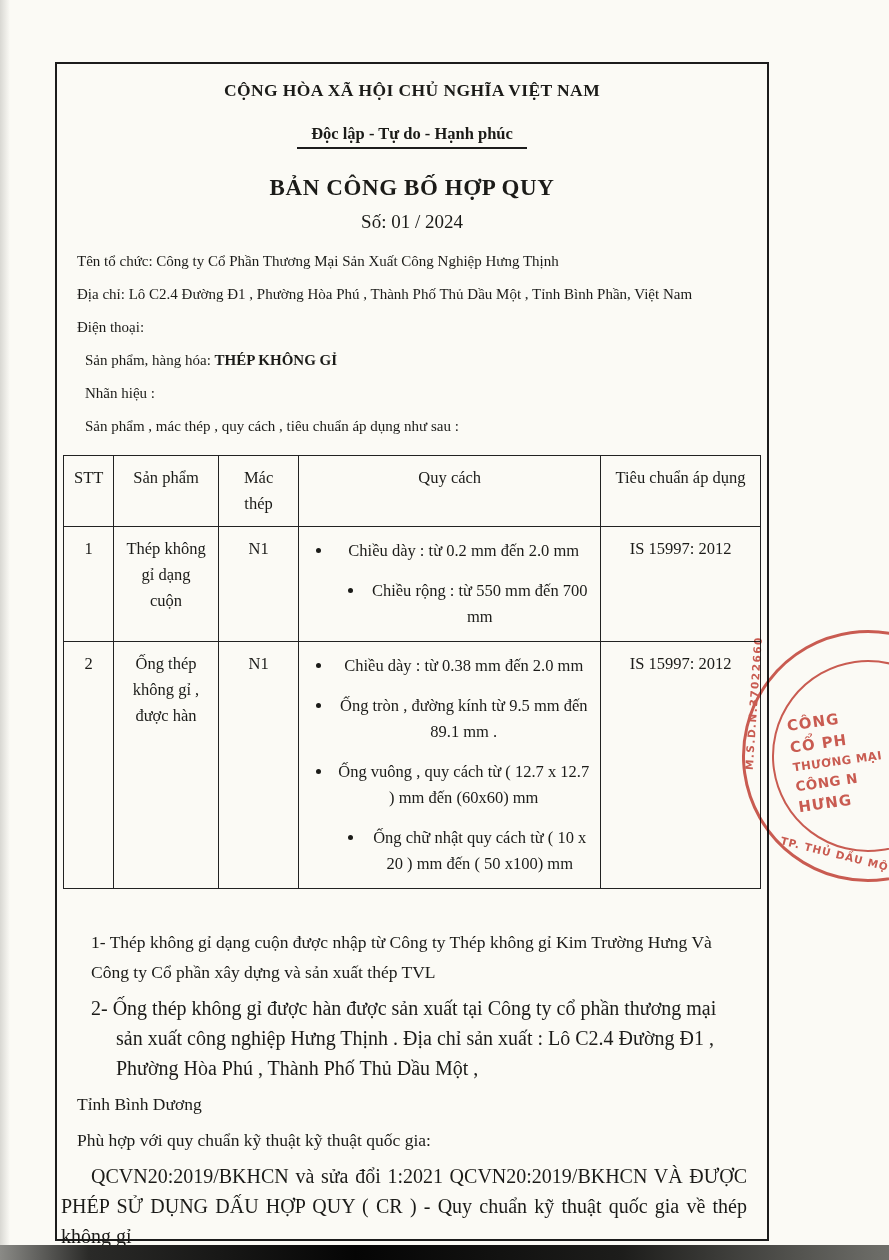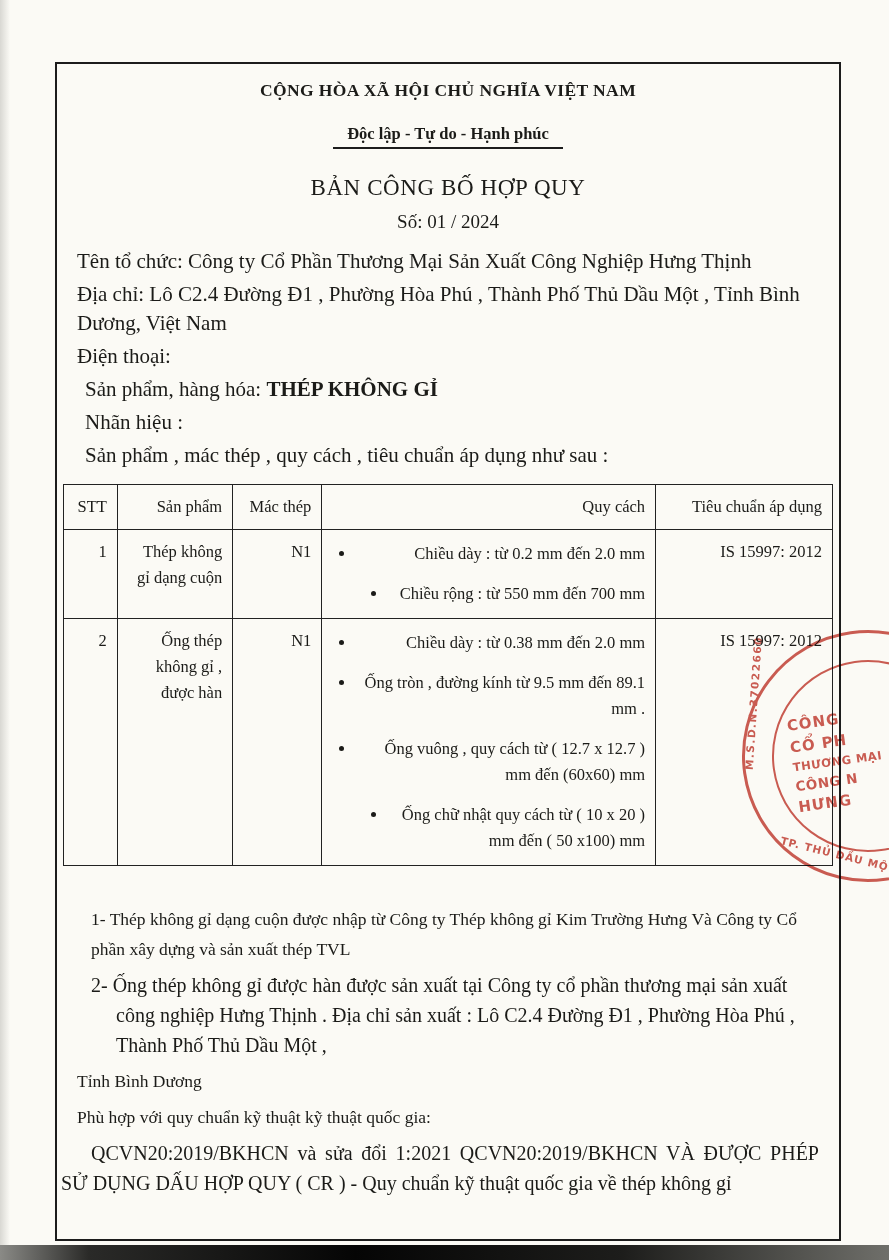--- a/index.html
+++ b/index.html
@@ -7,57 +7,57 @@
     width:889px;height:1260px;
     position:relative;
     overflow:hidden;
     background:#fbfaf5;
     font-family:"Liberation Serif","DejaVu Serif",serif;
     color:#1b1b18;
   }
   .frame{
     position:absolute;
     left:55px;top:62px;
-    width:786px;height:1179px;
+    width:714px;height:1179px;
     border:2px solid #1c1c1c;
     box-sizing:border-box;
     padding:16px 20px 4px 20px;
     background:transparent;
   }
   .nat-header{text-align:center;margin-bottom:26px;}
   .nat-line1{font-weight:bold;font-size:17.5px;letter-spacing:.4px;}
   .nat-line2{
     display:inline-block;
     font-weight:bold;font-size:16.5px;
     border-bottom:2px solid #1c1c1c;
     padding:2px 14px 3px 14px;
     margin-top:3px;
   }
   .doc-title{
     text-align:center;
-    font-weight:normal;
+    font-weight:bold;
     font-size:23px;
     letter-spacing:.6px;
     margin-top:26px;
   }
   .doc-no{text-align:center;font-size:19px;margin-top:10px;}
-  .para{font-size:21px;line-height:29px;margin:4px 0;}
+  .para{font-size:15px;line-height:29px;margin:4px 0;}
   .para.indent{padding-left:8px;}
   .bold{font-weight:bold;}
   table.spec{
     border-collapse:collapse;
     width:calc(100% + 28px);
     margin:14px -14px 0 -14px;
     font-size:16.5px;
   }
   table.spec th, table.spec td{
     border:1.5px solid #222;
     padding:9px 10px;
     vertical-align:top;
-    text-align:right;
+    text-align:center;
     line-height:26px;
   }
   table.spec th{font-weight:normal;}
   th.c-stt, td.c-stt{text-align:center;}
   td.c-mt{text-align:center;}
   td.c-sp{text-align:justify;}
   ul.specs{margin:2px 0 0 0;padding-left:24px;}
   ul.specs li{margin:0 0 14px 0;padding-left:4px;}
   ul.specs li:last-child{margin-bottom:2px;margin-left:32px;}
   .notes{margin-top:38px;}
@@ -122,21 +122,21 @@
   <div class="nat-header">
     <div class="nat-line1">CỘNG HÒA XÃ HỘI CHỦ NGHĨA VIỆT NAM</div><br>
     <span class="nat-line2">Độc lập - Tự do - Hạnh phúc</span>
   </div>
 
   <div class="doc-title">BẢN CÔNG BỐ HỢP QUY</div>
   <div class="doc-no">Số: 01 / 2024</div>
 
   <div style="margin-top:14px;">
     <p class="para">Tên tổ chức: Công ty Cổ Phần Thương Mại Sản Xuất Công Nghiệp Hưng Thịnh</p>
-    <p class="para">Địa chỉ: Lô C2.4 Đường Đ1 , Phường Hòa Phú , Thành Phố Thủ Dầu Một , Tỉnh Bình Dương, Việt Nam</p>
+    <p class="para">Địa chỉ: Lô C2.4 Đường Đ1 , Phường Hòa Phú , Thành Phố Thủ Dầu Một , Tỉnh Bình Phần, Việt Nam</p>
     <p class="para">Điện thoại:</p>
     <p class="para indent"><span>Sản phẩm, hàng hóa: </span><span class="bold">THÉP KHÔNG GỈ</span></p>
     <p class="para indent">Nhãn hiệu :</p>
     <p class="para indent">Sản phẩm , mác thép , quy cách , tiêu chuẩn áp dụng như sau :</p>
   </div>
 
   <table class="spec">
     <colgroup>
       <col style="width:7%">
       <col style="width:15%">

